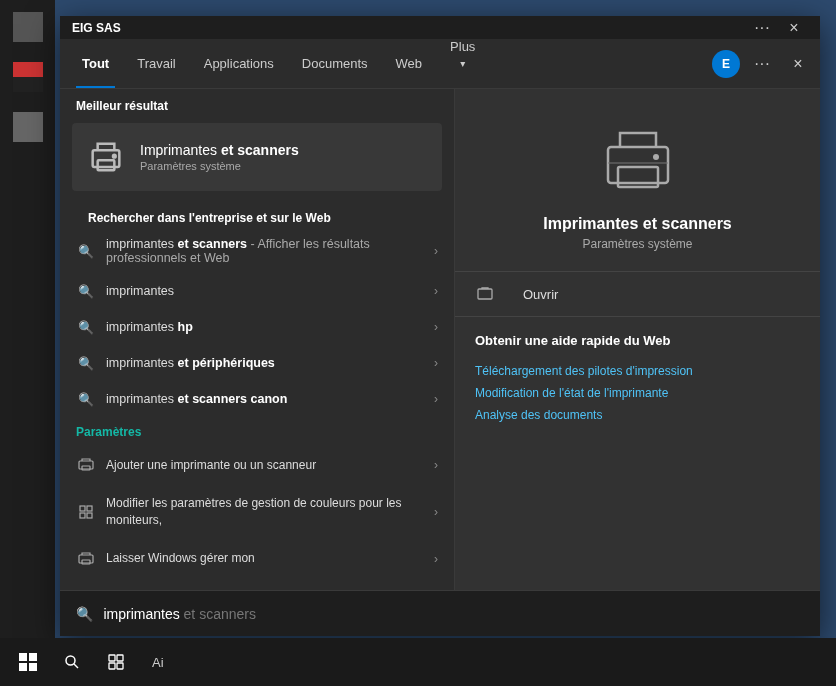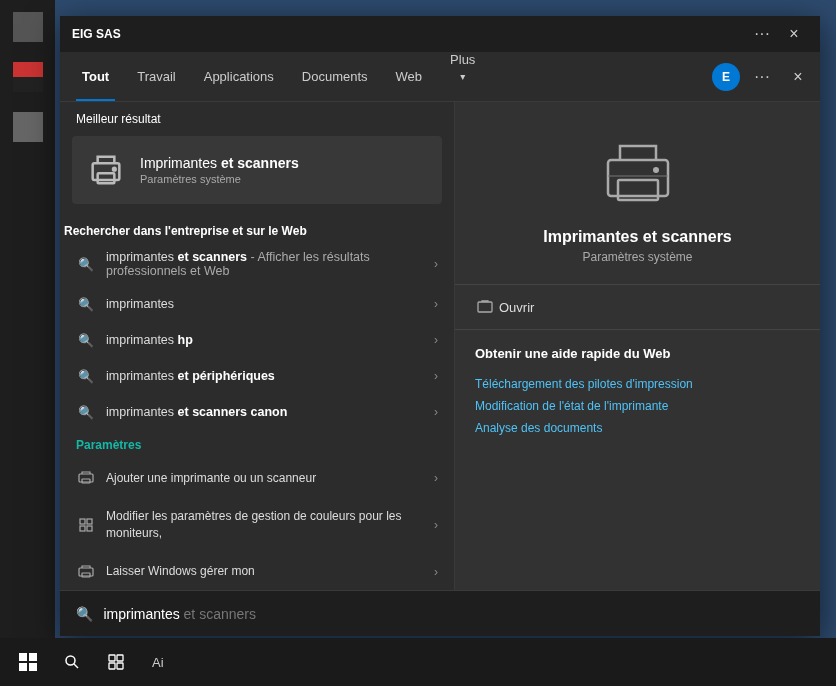--- a/index.html
+++ b/index.html
@@ -87,21 +87,21 @@
       width: 760px;
       height: 620px;
       background: #2c2c2c;
       display: flex;
       flex-direction: column;
       box-shadow: 0 8px 32px rgba(0,0,0,0.6);
     }
 
     
     .title-bar {
-      height: 36px;
+      height: 23px;
       background: #1e1e1e;
       display: flex;
       align-items: center;
       padding: 0 12px;
       justify-content: space-between;
       flex-shrink: 0;
     }
 
     .title-text {
       color: #fff;
@@ -206,21 +206,21 @@
       background: #2c2c2c;
       overflow-y: auto;
       flex-shrink: 0;
       border-right: 1px solid #3a3a3a;
     }
 
     .section-header {
       padding: 10px 16px 6px;
       color: #fff;
       font-size: 12px;
-      font-weight: 400;
+      font-weight: 700;
     }
 
     .best-result {
       margin: 4px 12px 12px;
       background: #383838;
       border-radius: 4px;
       padding: 12px;
       display: flex;
       align-items: center;
       gap: 12px;
@@ -249,21 +249,21 @@
       font-weight: 700;
     }
 
     .best-result-subtitle {
       color: #aaa;
       font-size: 11px;
       margin-top: 2px;
     }
 
     .search-section-header {
-      padding: 8px 4px 4px;
+      padding: 8px 28px 4px;
       color: #fff;
       font-size: 12px;
       font-weight: 700;
     }
 
     .result-item {
       display: flex;
       align-items: center;
       padding: 8px 16px;
       cursor: pointer;
@@ -373,21 +373,21 @@
     }
 
     .detail-actions {
       border-bottom: 1px solid #444;
     }
 
     .action-item {
       display: flex;
       align-items: center;
       padding: 12px 20px;
-      gap: 4px;
+      gap: 28px;
       cursor: pointer;
     }
 
     .action-icon {
       width: 20px;
       height: 20px;
       display: flex;
       align-items: center;
       justify-content: center;
       color: #aaa;

